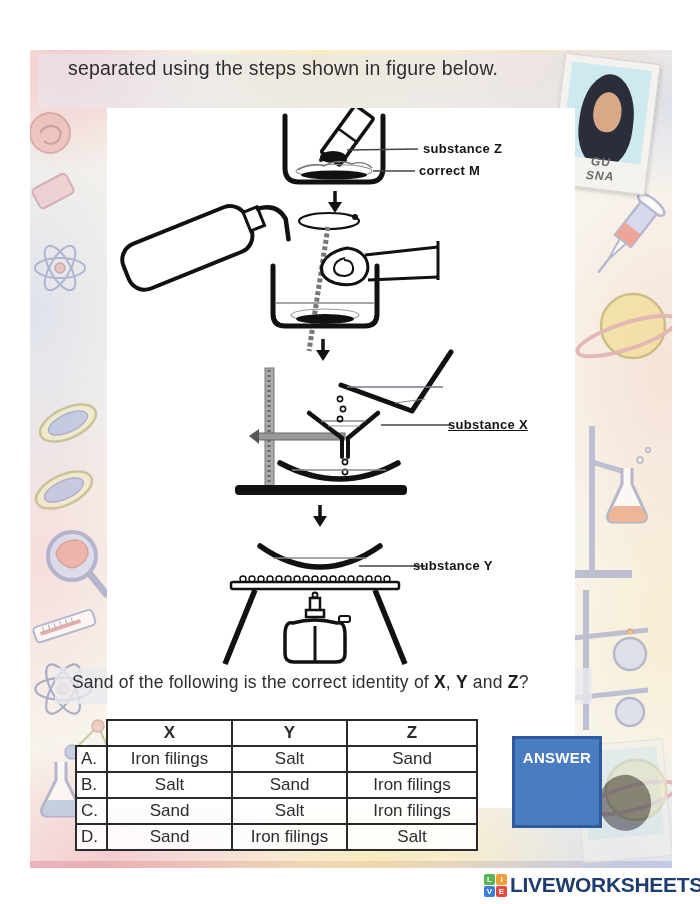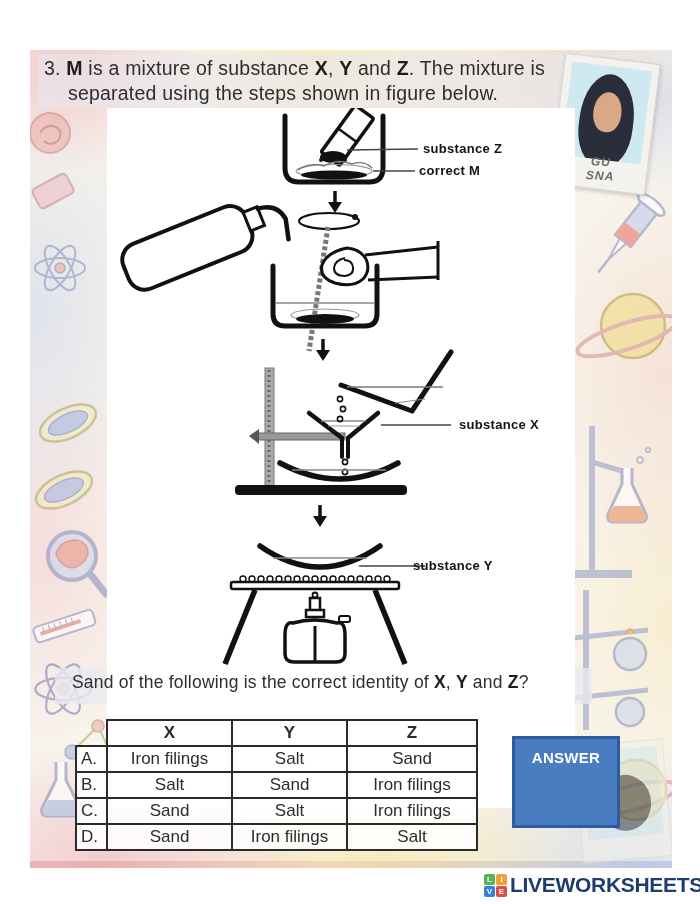--- a/index.html
+++ b/index.html
@@ -45,21 +45,21 @@
   
   .answers { position:absolute; left:45px; top:669px; z-index:4; border-collapse:collapse; font-size:17px; color:#2c2b2d; }
   .answers td, .answers th { border:2px solid #2a2a2a; background:rgba(255,255,255,.88); height:26px; text-align:center; vertical-align:middle; }
   .answers th { font-weight:bold; }
   .answers .ghost { border:none; background:transparent; }
   .answers .opt { width:31px; text-align:left; padding-left:4px; font-weight:normal; }
   .answers .cx { width:125px; } .answers .cy { width:115px; } .answers .cz { width:130px; }
 
   
   .answer-box {
-    position:absolute; left:482px; top:686px; width:108px; height:92px; z-index:5;
+    position:absolute; left:482px; top:686px; width:90px; height:92px; z-index:5;
     background:#4a7cc2; border:3px solid #2e5a9e; cursor:pointer;
     display:flex; justify-content:center; align-items:flex-start; padding-top:10px;
     color:#ffffff; font-weight:bold; font-size:15px; letter-spacing:.3px;
   }
 
   
   .photo-top { position:absolute; left:527px; top:8px; width:96px; height:132px; background:#f4f2ee;
     border:1px solid #d8d4cc; box-shadow:1px 2px 4px rgba(0,0,0,.18); transform:rotate(7deg); z-index:2; }
   .photo-top .pic { position:absolute; left:7px; top:7px; right:7px; height:94px; background:#cfe9f0; overflow:hidden; }
   .photo-top .hijab { position:absolute; left:14px; top:8px; width:54px; height:92px; background:#2a2d3a; border-radius:50% 50% 42% 42%; }
@@ -189,21 +189,20 @@
       </div>
     </div>
 
     <div class="photo-bottom">
       <div class="pic2">
           <div class="blob"></div>
         </div>
     </div>
 
     <div class="q1">
-      <div><span>3.</span> <b class="kw">M</b><span> is a mixture of substance </span><b class="kw">X</b><span>, </span><b class="kw">Y</b><span> and </span><b class="kw">Z</b><span>. The mixture is</span></div>
       <div class="indent">separated using the steps shown in figure below.</div>
     </div>
 
     <div class="figure-box">
       <svg width="468" height="560" viewBox="0 0 468 560">
 
         <path d="M178,8 L178,60 Q178,74 192,74 L262,74 Q276,74 276,60 L276,8" fill="none" stroke="#111" stroke-width="5" stroke-linecap="round"></path>
         <g transform="rotate(36 240,27)">
           <rect x="229" y="-2" width="23" height="58" rx="2" fill="#fff" stroke="#111" stroke-width="3.5"></rect>
           <line x1="229" y1="27" x2="252" y2="27" stroke="#111" stroke-width="2.5"></line>
@@ -297,21 +296,21 @@
           <rect x="203" y="490" width="10" height="13" fill="#fff" stroke="#111" stroke-width="2.5"></rect>
           <rect x="199" y="502" width="18" height="7" fill="#fff" stroke="#111" stroke-width="2.5"></rect>
           <path d="M186,515 Q178,513 178,527 L178,546 Q178,554 187,554 L229,554 Q238,554 238,546 L238,527 Q238,513 230,515 Q207,509 186,515 Z" fill="#fff" stroke="#111" stroke-width="3.5"></path>
           <line x1="208" y1="518" x2="208" y2="553" stroke="#111" stroke-width="3"></line>
           <rect x="232" y="508" width="11" height="6" rx="2" fill="#fff" stroke="#111" stroke-width="2"></rect>
         </g>
       </svg>
       
       <div class="fig-label" style="left:316px; top:33px;">substance Z</div>
       <div class="fig-label" style="left:312px; top:55px;">correct M</div>
-      <div class="fig-label" style="left:352px; top:309px;">substance X</div>
+      <div class="fig-label" style="left:341px; top:309px;text-decoration:underline;">substance X</div>
       <div class="fig-label" style="left:306px; top:450px;">substance Y</div>
     </div>
 
     <div class="q2"><span>Sand of the following is the correct identity of </span><b class="kw">X</b><span>, </span><b class="kw">Y</b><span> and </span><b class="kw">Z</b><span>?</span></div>
 
     <table class="answers">
       <tbody>
           <tr>
         <th class="ghost"></th>
         <th class="cx">X</th>

